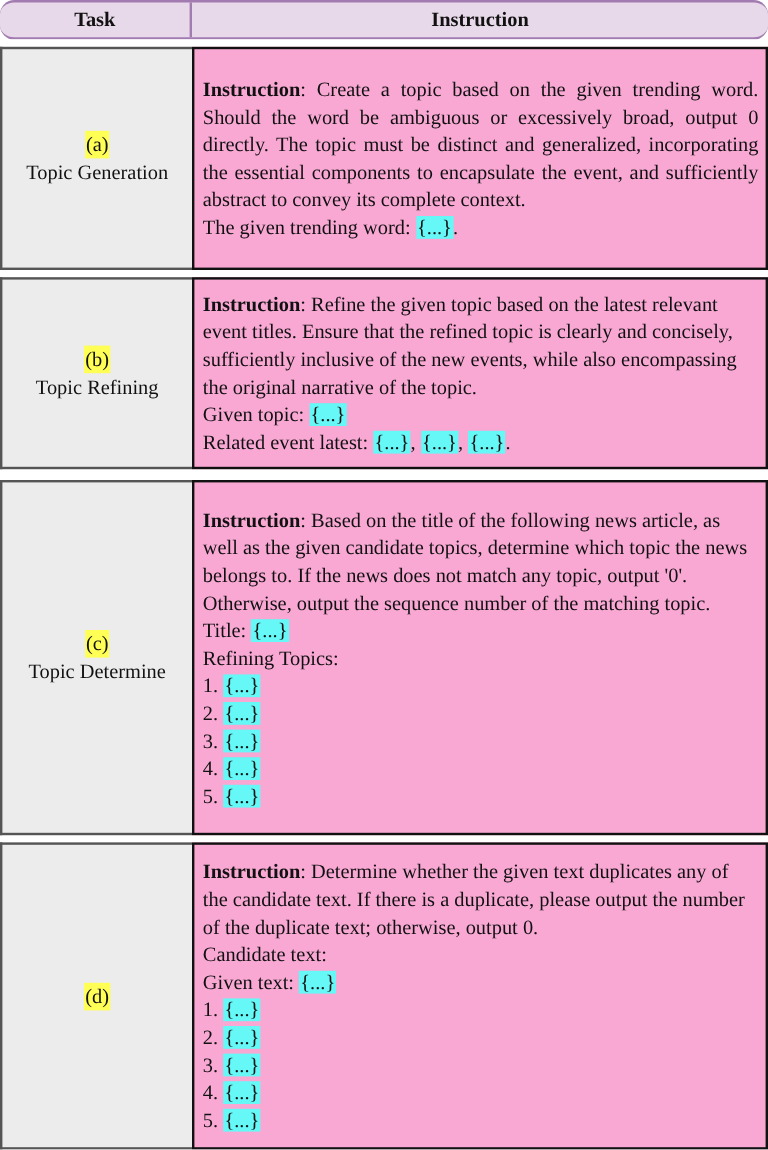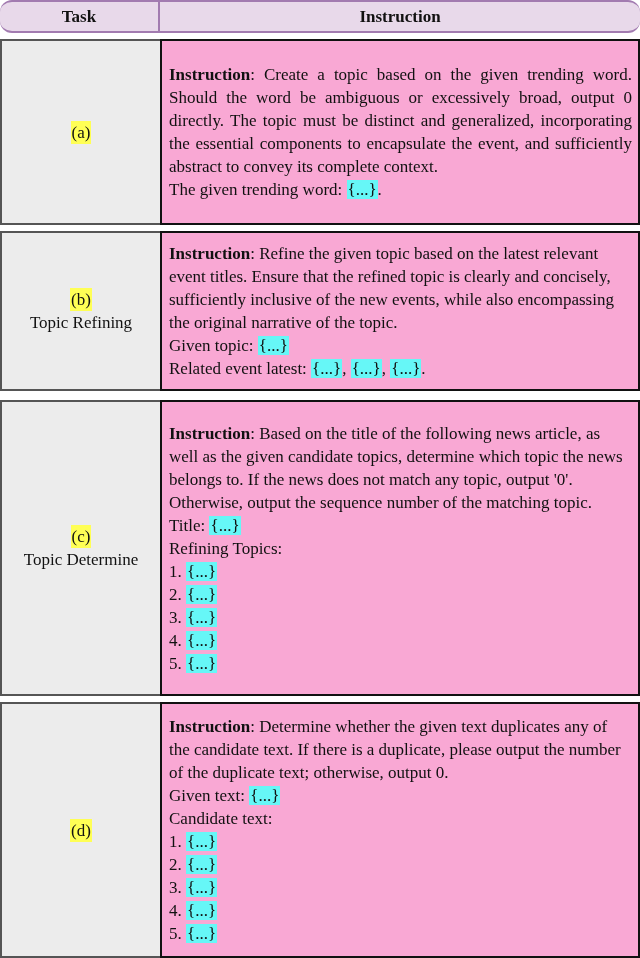--- a/index.html
+++ b/index.html
@@ -30,20 +30,21 @@
 <body>
 
 <div class="header">
   <div class="hcell h-task">Task</div>
   <div class="hcell h-instr">Instruction</div>
 </div>
 
 <div class="block" style="top:39px;height:186px;">
   <div class="left">
     <span class="label-tag">(a)</span>
+    <span>Topic Generation</span>
   </div>
   <div class="right">
     <div class="justify">
       <span class="instr-bold">Instruction</span><span>: Create a topic based on the given trending word. Should the word be ambiguous or excessively broad, output 0 directly. The topic must be distinct and generalized, incorporating the essential components to encapsulate the event, and sufficiently abstract to convey its complete context.</span>
     </div>
     <div class="line">
       <span>The given trending word: </span><span class="ph">{...}</span><span>.</span>
     </div>
   </div>
 </div>
@@ -88,23 +89,23 @@
 </div>
 
 <div class="block" style="top:702px;height:256px;">
   <div class="left">
     <span class="label-tag">(d)</span>
   </div>
   <div class="right">
     <div>
       <span class="instr-bold">Instruction</span><span>: Determine whether the given text duplicates any of the candidate text. If there is a duplicate, please output the number of the duplicate text; otherwise, output 0.</span>
     </div>
+    <div class="line">Candidate text:</div>
     <div class="line">
       <span>Given text: </span><span class="ph">{...}</span>
     </div>
-    <div class="line">Candidate text:</div>
     <div class="line"><span>1. </span><span class="ph">{...}</span></div>
     <div class="line"><span>2. </span><span class="ph">{...}</span></div>
     <div class="line"><span>3. </span><span class="ph">{...}</span></div>
     <div class="line"><span>4. </span><span class="ph">{...}</span></div>
     <div class="line"><span>5. </span><span class="ph">{...}</span></div>
   </div>
 </div>
 
 </body></html>

